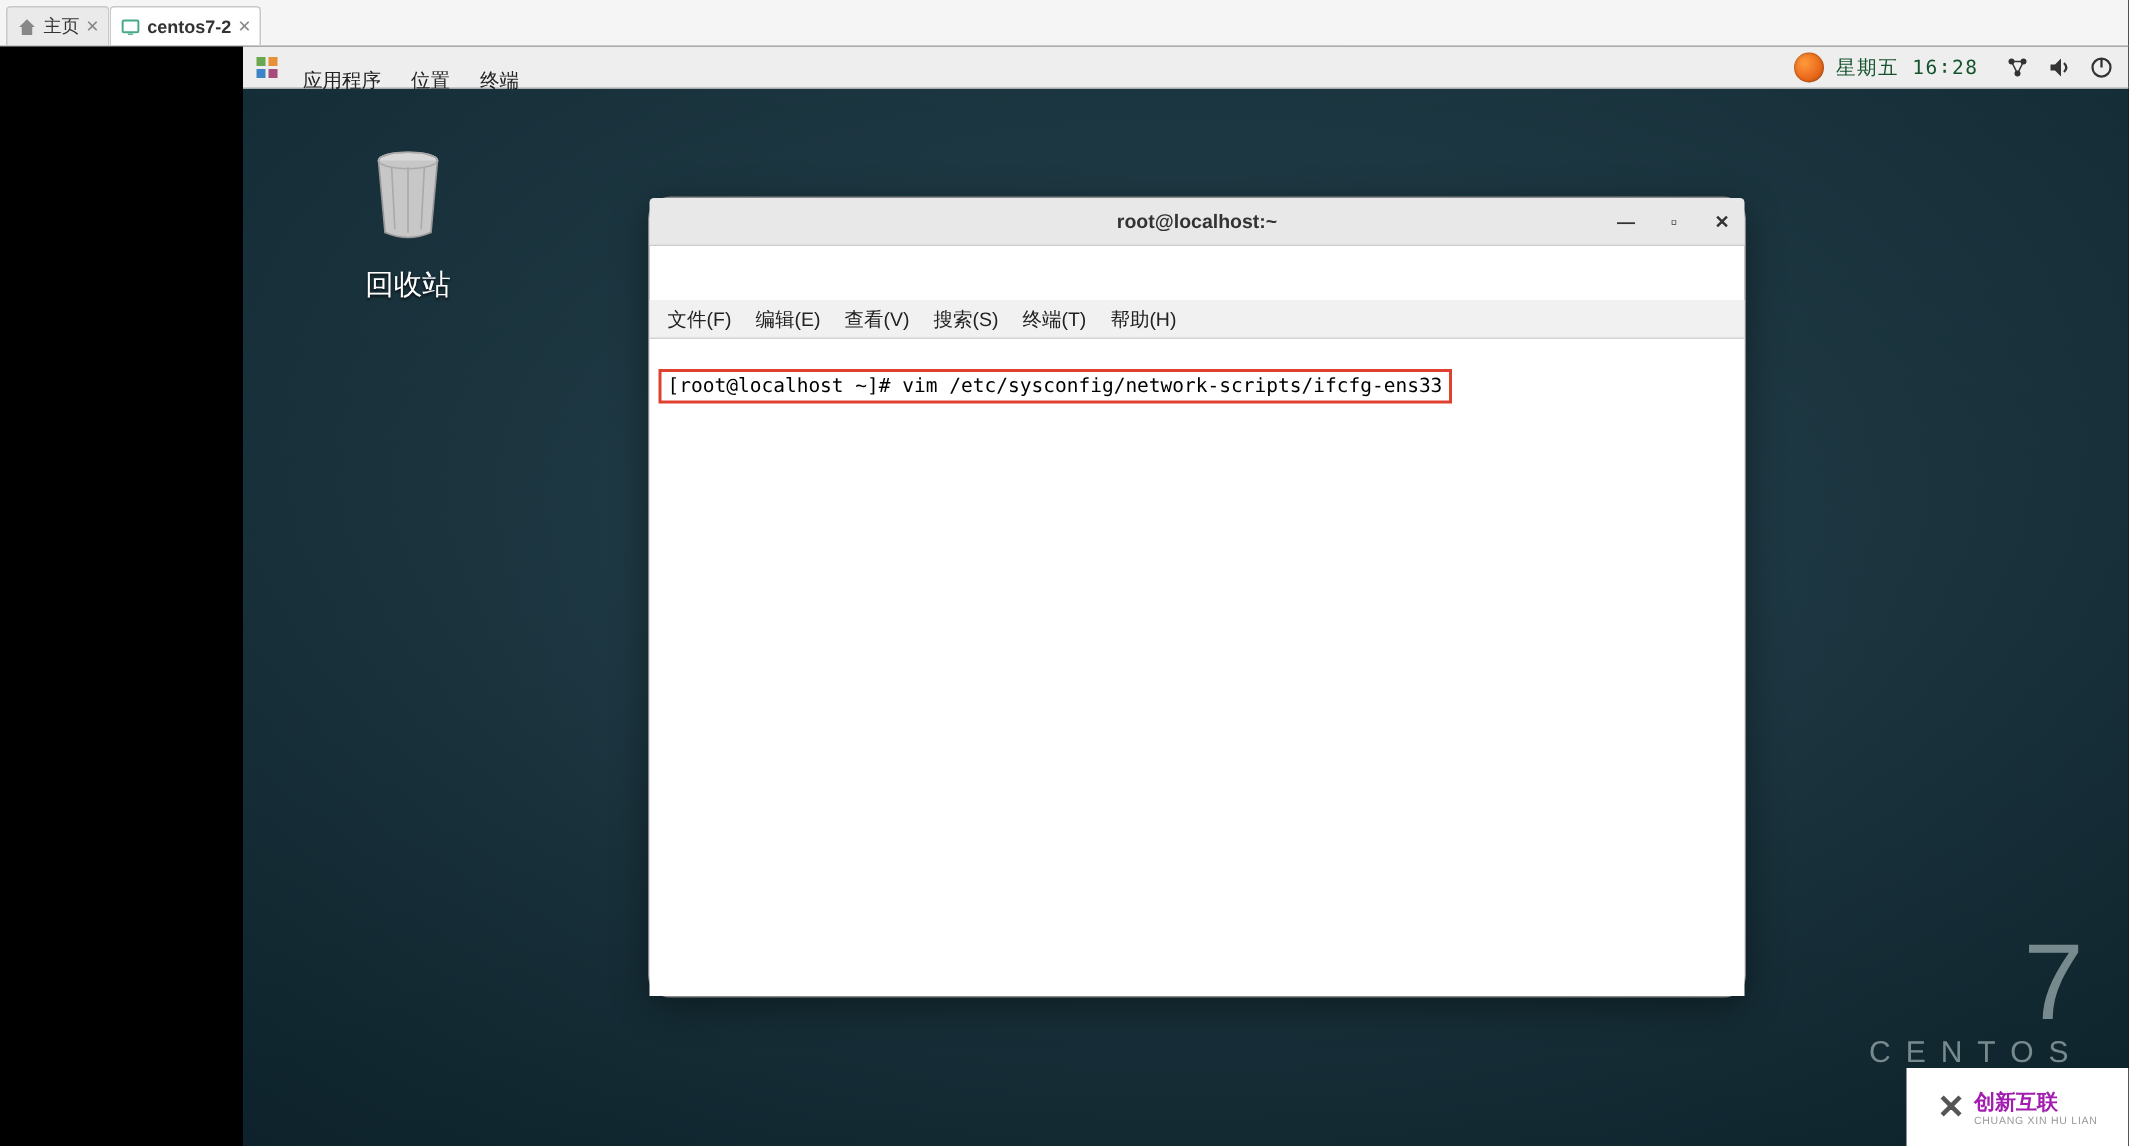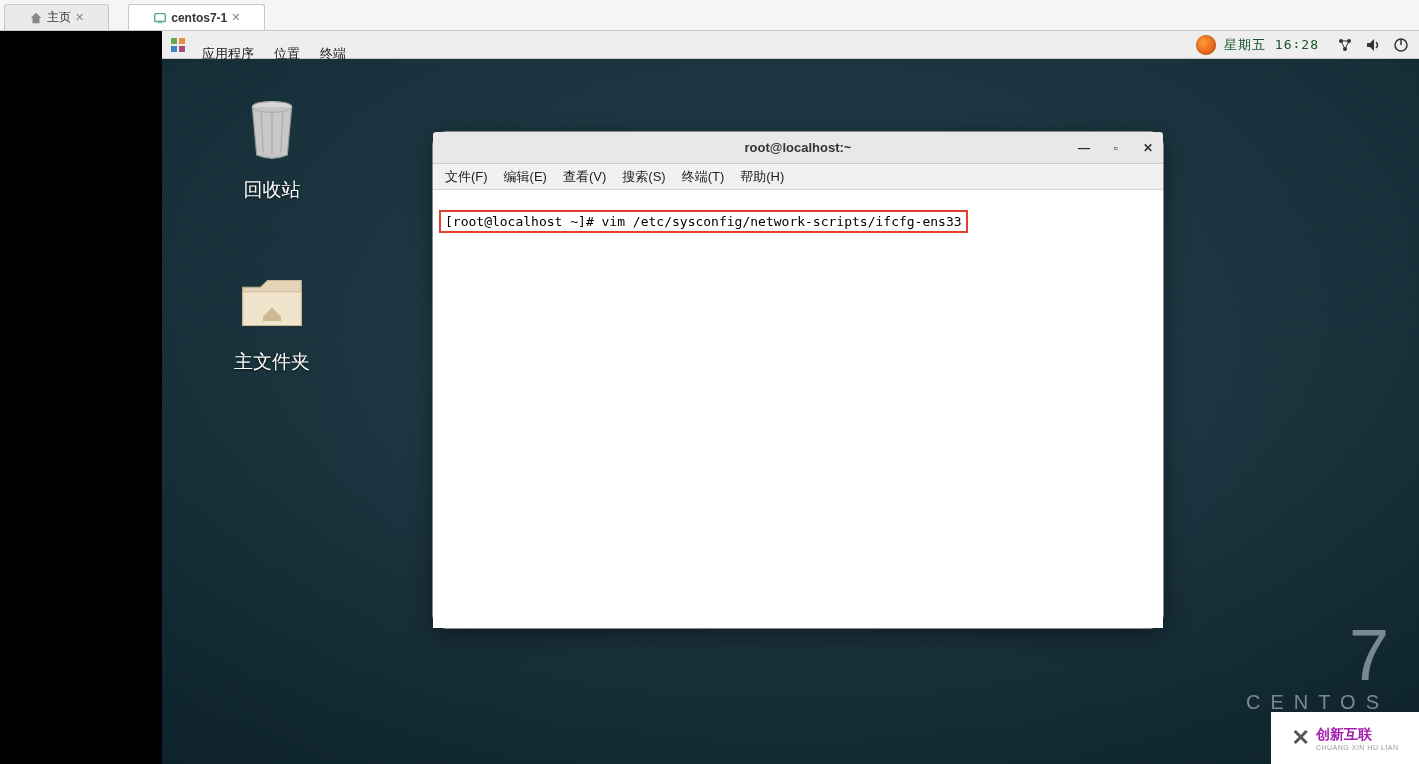--- a/index.html
+++ b/index.html
@@ -1,21 +1,21 @@
 <!DOCTYPE html>
 <html><head>
 <meta charset="utf-8">
 <style>
   * { margin: 0; padding: 0; box-sizing: border-box; }
   html, body { width: 1419px; height: 764px; font-family: sans-serif; overflow: hidden; }
   body { background: #1a1a1a; display: flex; flex-direction: column; }
 
   
   .vmtabs { height: 31px; background: #f5f5f5; border-bottom: 1px solid #c8c8c8; display: flex; align-items: flex-end; padding-left: 4px; }
-  .vmtab { height: 26px; background: #fff; border: 1px solid #c8c8c8; border-bottom: none; border-radius: 3px 3px 0 0; display: flex; align-items: center; padding: 0 24px; margin-right: 19px; font-size: 12px; color: #333; cursor: pointer; }
+  .vmtab { height: 26px; background: #fff; border: 1px solid #c8c8c8; border-bottom: none; border-radius: 3px 3px 0 0; display: flex; align-items: center; padding: 0 6px; margin-right: 0; font-size: 12px; color: #333; cursor: pointer; }
   .vmtab .icon { width: 14px; height: 14px; margin-right: 4px; display: flex; align-items: center; justify-content: center; font-size: 12px; }
   .vmtab .close { margin-left: 4px; color: #888; font-size: 11px; }
   .vmtab.inactive { background: #eaeaea; }
 
   
   .content { flex: 1; display: flex; }
   .leftgutter { width: 162px; background: #000; }
   .guest { flex: 1; position: relative; background: radial-gradient(ellipse at center, #2a4a5a 0%, #1a3540 55%, #0f2832 100%); }
   .guest::before { content: ""; position: absolute; inset: 0; background: linear-gradient(180deg, rgba(255,255,255,0.02), rgba(0,0,0,0.15)); }
 
@@ -38,21 +38,21 @@
   
   .watermark { position: absolute; right: 30px; bottom: 50px; text-align: right; color: #bcc; opacity: 0.6; z-index: 1; user-select: none; }
   .watermark .seven { font-size: 72px; font-weight: 200; line-height: 0.8; }
   .watermark .name { font-size: 20px; letter-spacing: 10px; margin-top: 6px; }
 
   
   .termwin { position: absolute; left: 270px; top: 100px; width: 732px; background: #fff; box-shadow: 0 6px 24px rgba(0,0,0,0.4); border: 1px solid #888; border-radius: 15px; z-index: 4; }
   .titlebar { height: 32px; background: #e8e8e8; border-bottom: 1px solid #ccc; display: flex; align-items: center; justify-content: center; position: relative; font-size: 13px; font-weight: bold; color: #333; border-radius: 3px 3px 0 0; }
   .winbtns { position: absolute; right: 6px; top: 0; height: 100%; display: flex; align-items: center; gap: 14px; color: #333; }
   .winbtn { width: 18px; text-align: center; cursor: pointer; font-size: 12px; }
-  .menubar { height: 26px; background: #f1f1f1; border-bottom: 1px solid #d4d4d4; display: flex; align-items: center; padding: 0 4px; font-size: 13px; color: #222; }
+  .menubar { height: 26px; background: #f1f1f1; border-bottom: 1px solid #d4d4d4; display: flex; align-items: center; padding: 0 4px; font-size: 13px; color: #222; margin-top: 36px; }
   .menubar .mitem { padding: 0 8px; cursor: pointer; }
   .termbody { height: 438px; background: #fff; padding: 20px 6px; font-family: "DejaVu Sans Mono", monospace; font-size: 13px; color: #000; position: relative; }
   .cmdline { border: 2px solid #e04030; padding: 2px 4px; display: inline-block; white-space: pre; }
 
   
   .logo { position: absolute; right: 0; bottom: 0; width: 148px; height: 52px; background: #fff; display: flex; align-items: center; justify-content: center; font-size: 12px; color: #666; z-index: 5; }
   .logo .mark { font-size: 22px; font-weight: bold; color: #555; margin-right: 6px; }
 </style>
 </head>
 <body>
@@ -67,21 +67,21 @@
     <span>主页</span>
     <span class="close">✕</span>
   </div>
   <div class="vmtab">
     <span class="icon">
       <svg viewBox="0 0 16 16" width="14" height="14">
           <rect x="2" y="3" width="12" height="9" rx="1" fill="none" stroke="#4a8" stroke-width="1.5"></rect>
           <rect x="6" y="13" width="4" height="1" fill="#4a8"></rect>
         </svg>
     </span>
-    <span style="font-weight:bold;">centos7-1</span>
+    <span style="font-weight:bold;">centos7-2</span>
     <span class="close">✕</span>
   </div>
 </div>
 
 <div class="content">
   <div class="leftgutter"></div>
 
   <div class="guest">
 
     <div class="panel">
@@ -130,30 +130,20 @@
             <ellipse cx="32" cy="10" rx="18" ry="5" fill="#d8d8d8" stroke="#999"></ellipse>
             <path d="M14 10 L18 54 Q32 60 46 54 L50 10" fill="#c7c7c7" stroke="#999"></path>
             <line x1="22" y1="14" x2="24" y2="52" stroke="#aaa"></line>
             <line x1="32" y1="14" x2="32" y2="54" stroke="#aaa"></line>
             <line x1="42" y1="14" x2="40" y2="52" stroke="#aaa"></line>
             <ellipse cx="32" cy="10" rx="18" ry="5" fill="none" stroke="#aaa"></ellipse>
           </svg>
         </div>
         <div class="label">回收站</div>
       </div>
-      <div class="dicon">
-        <div class="glyph">
-          <svg viewBox="0 0 64 64" width="72" height="72">
-            <path d="M6 18 L22 18 L28 12 L58 12 L58 52 L6 52 Z" fill="#e6d5b8" stroke="#c9b893"></path>
-            <path d="M6 22 L58 22 L58 52 L6 52 Z" fill="#f0e4cc" stroke="#c9b893"></path>
-            <path d="M24 44 L32 36 L40 44 L40 48 L24 48 Z" fill="#c9b893"></path>
-          </svg>
-        </div>
-        <div class="label">主文件夹</div>
-      </div>
     </div>
 
     <div class="watermark">
       <div class="seven">7</div>
       <div class="name">CENTOS</div>
     </div>
 
     <div class="termwin">
       <div class="titlebar">
         <span>root@localhost:~</span>

